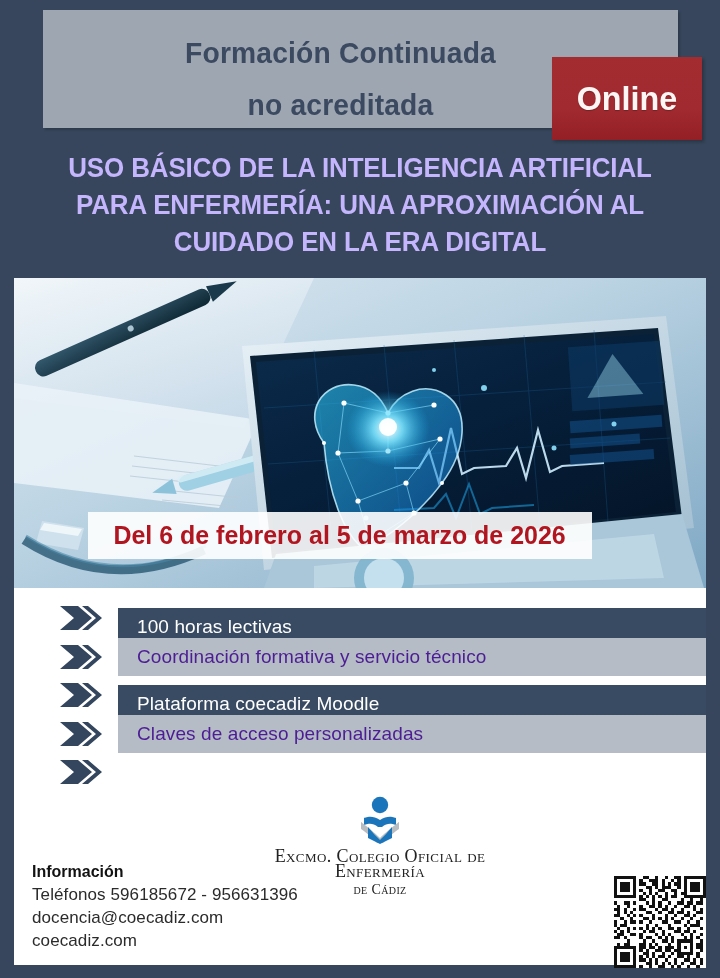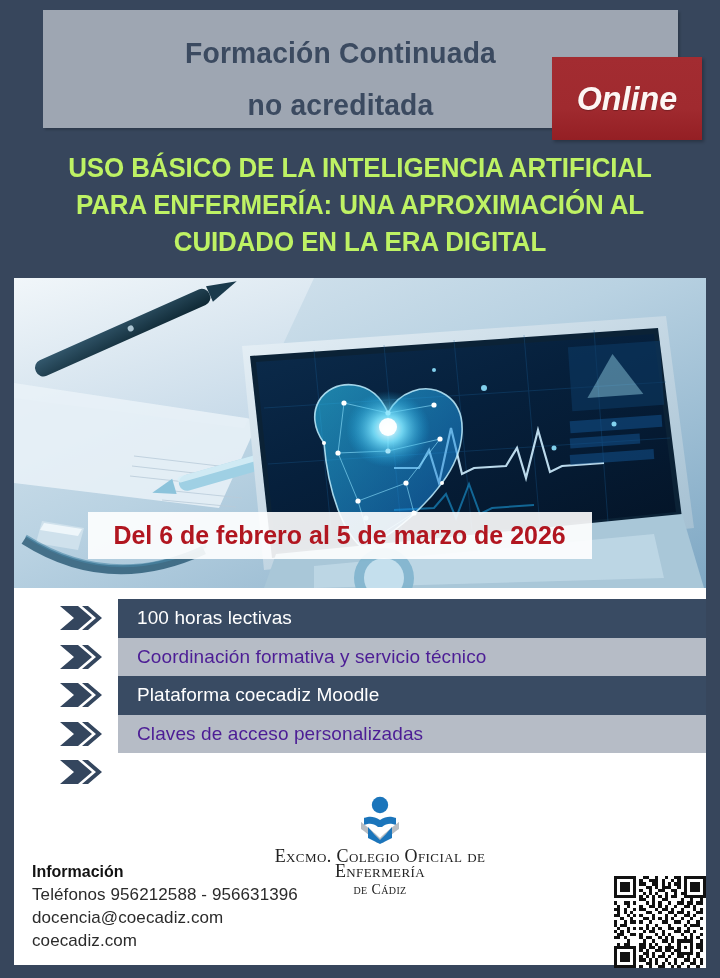--- a/index.html
+++ b/index.html
@@ -27,32 +27,32 @@
     font-stretch:condensed;
     transform:scaleX(0.94);
   }
   #hdr-line-1 { position:absolute; left:0; top:26px; width:595px; }
   #hdr-line-2 { position:absolute; left:0; top:78px; width:595px; }
 
   #online-badge {
     position:absolute; left:552px; top:57px; width:150px; height:83px;
     background:linear-gradient(180deg,#a32c31 0%,#a02a2f 62%,#941f24 100%);
     box-shadow: 2px 2px 3px rgba(0,0,0,0.25);
-    display:flex; align-items:center; justify-content:center;font-style:italic;
+    display:flex; align-items:center; justify-content:center;
   }
   #online-badge-label {
     color:#fdf6f4; font-size:34px; font-weight:bold;
     transform:scaleX(0.95);
     text-shadow:0 1px 1px rgba(0,0,0,0.25);
   }
 
   
   #course-title {
     position:absolute; left:30px; top:150px; width:660px;
-    text-align:center; color:#bef264;
+    text-align:center; color:#c4b5fd;
     font-size:27px; font-weight:bold; line-height:37px;
     letter-spacing:-0.1px;
   }
   #course-title > div { transform:scaleX(0.96); }
 
   
   #hero-photo {
     position:absolute; left:14px; top:278px; width:692px; height:310px;
     overflow:hidden; background:#0a1a33;
   }
@@ -78,21 +78,21 @@
   #feature-list { position:absolute; left:0; top:11px; width:692px; }
   .feature-row { position:relative; height:38.6px; }
   .feature-arrow {
     position:absolute; left:44px; top:5px; width:44px; height:28px;
   }
   .feature-arrow svg { display:block; width:44px; height:28px; }
   .feature-bar {
     position:absolute; left:104px; top:0; width:588px; height:38.6px;
     display:flex; align-items:center;
   }
-  .feature-bar.dark  { background:#394b63; }
+  .feature-bar.dark  { background:#394b63;margin-top:9px; }
   .feature-bar.light { background:#b6bcc6; }
   .feature-text {
     padding-left:19px; font-size:19px; letter-spacing:0.1px;
   }
   .feature-bar.dark  .feature-text { color:#ffffff; }
   .feature-bar.light .feature-text { color:#4c1d95; }
 
   
   #org-logo { position:absolute; left:226px; top:206px; width:280px; text-align:center; }
   #logo-mark { width:56px; height:52px; margin:0 auto; }
@@ -358,21 +358,21 @@
         <path d="M9,28 C9,28 20,36 28,44 C36,36 47,28 47,28 L47,35 C47,35 38,41 31,49 L25,49 C18,41 9,35 9,35 Z" fill="#b8bdc2"></path>
         <path d="M16,33 C20,38 24,42 28,46 C32,42 36,38 40,33 L40,44 C36,46 32,48 28,50 C24,48 20,46 16,44 Z" fill="#1b75bb"></path>
       </svg>
     </div>
     <div class="logo-text" id="logo-line-1">Excmo. Colegio Oficial de Enfermería</div>
     <div class="logo-text" id="logo-line-2">de Cádiz</div>
   </div>
 
   <div id="contact-block">
     <div id="contact-heading">Información</div>
-    <div class="contact-line">Teléfonos 956212588 - 956631396</div>
+    <div class="contact-line">Teléfonos 596185672 - 956631396</div>
     <div class="contact-line">docencia@coecadiz.com</div>
     <div class="contact-line">coecadiz.com</div>
   </div>
 
   <div id="qr-code">
     <svg viewBox="0 0 29 29" shape-rendering="crispEdges" aria-hidden="true">
       <rect width="29" height="29" fill="#ffffff"></rect>
       <g fill="#111111">
 
         <rect x="0" y="0" width="7" height="1"></rect>

